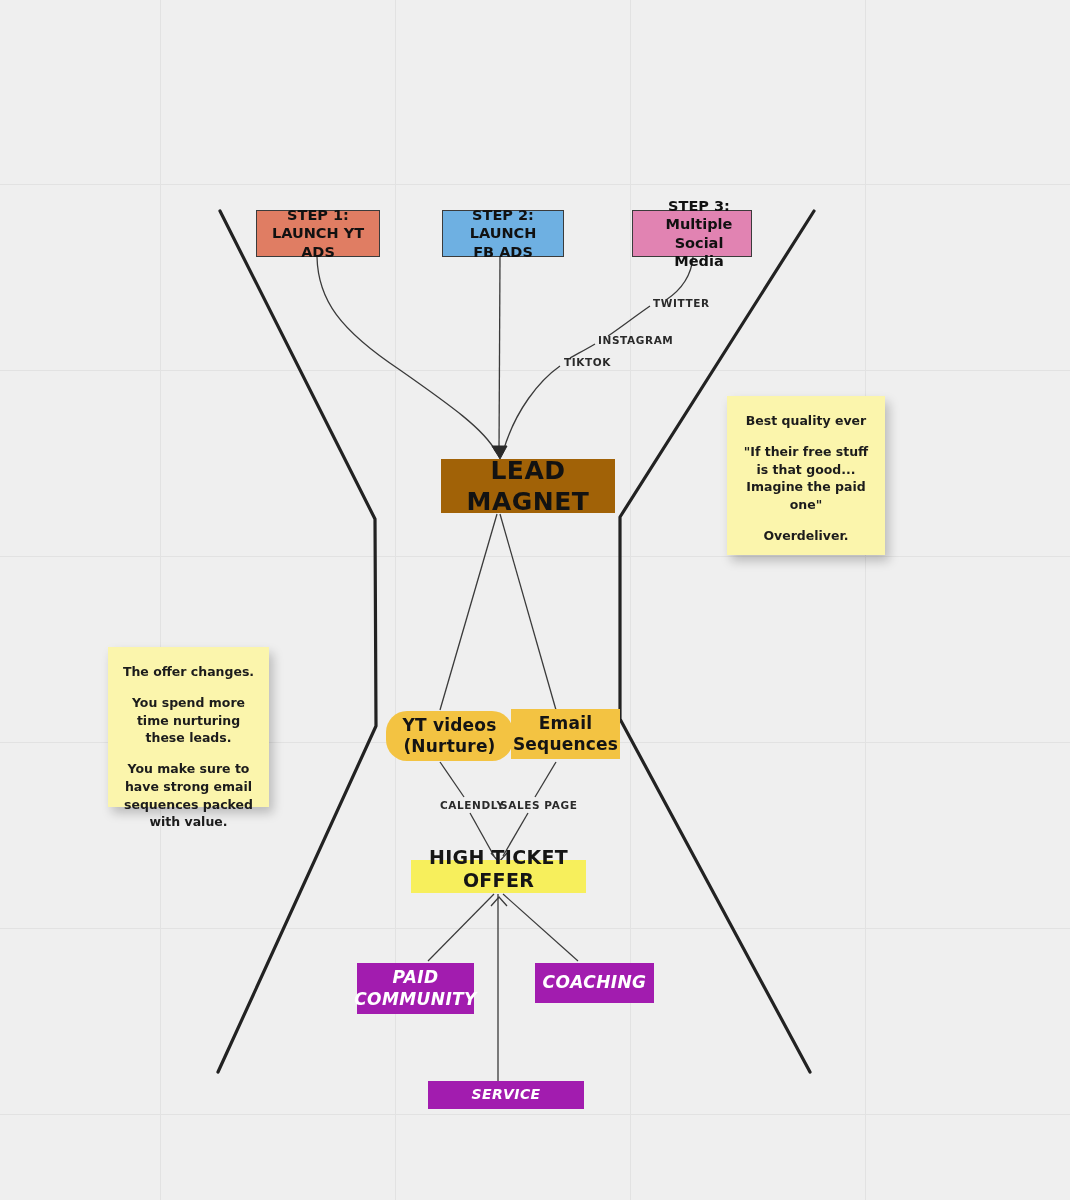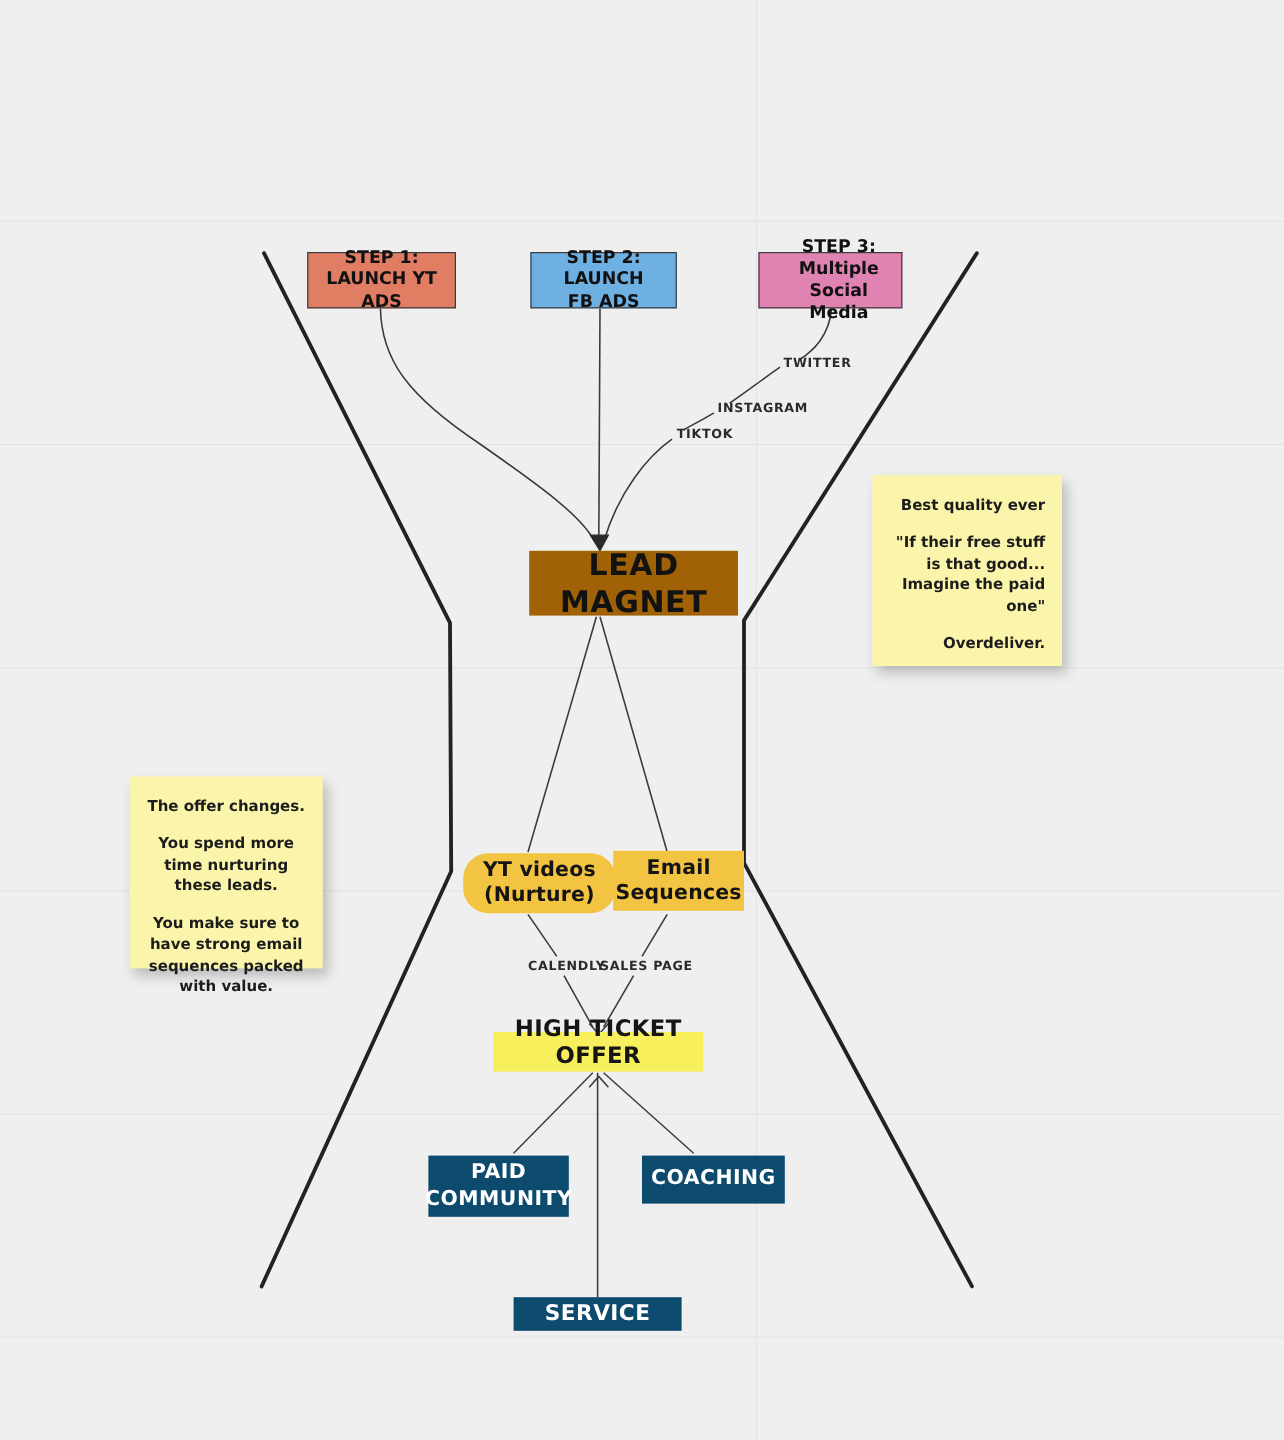--- a/index.html
+++ b/index.html
@@ -111,46 +111,47 @@
   #high-ticket {
     left: 411px; top: 860px; width: 175px; height: 33px;
     background: #f7ef5c;
     font-size: 19px;
     color: #151515;
     letter-spacing: 0.3px;
     align-items: flex-end;
   }
   
   .black-box {
-    background: #0c4a6e;
+    background: #a21caf;
     color: #ffffff;
     font-size: 17px;
     letter-spacing: 0.4px;
+    font-style: italic;
   }
   #paid-community { left: 357px; top: 963px; width: 117px; height: 51px; }
   #coaching       { left: 535px; top: 963px; width: 119px; height: 40px; }
-  #service        { left: 428px; top: 1081px; width: 140px; height: 28px; font-size: 18px; }
+  #service        { left: 428px; top: 1081px; width: 156px; height: 28px; font-size: 14px; }
 
   
   .sticky {
     position: absolute;
     background: #fbf5ac;
     box-shadow: 4px 6px 10px rgba(0,0,0,0.22);
     box-sizing: border-box;
     padding: 16px 14px;
     font-family: "DejaVu Sans", sans-serif;
     font-weight: bold;
     font-size: 12.5px;
     line-height: 1.42;
     color: #1c1c1c;
     text-align: center;
   }
   .sticky p { margin: 0 0 13px 0; }
   .sticky p:last-child { margin-bottom: 0; }
-  #note-right { left: 727px; top: 396px; width: 158px; height: 159px; text-align: right; }
+  #note-right { left: 727px; top: 396px; width: 158px; height: 159px; }
   #note-left  { left: 108px; top: 647px; width: 161px; height: 160px; }
 </style>
 </head>
 <body>
 
 <div id="canvas">
 
   <div id="grid"></div>
 
   <svg id="lines" width="1070" height="1200" viewBox="0 0 1070 1200">

